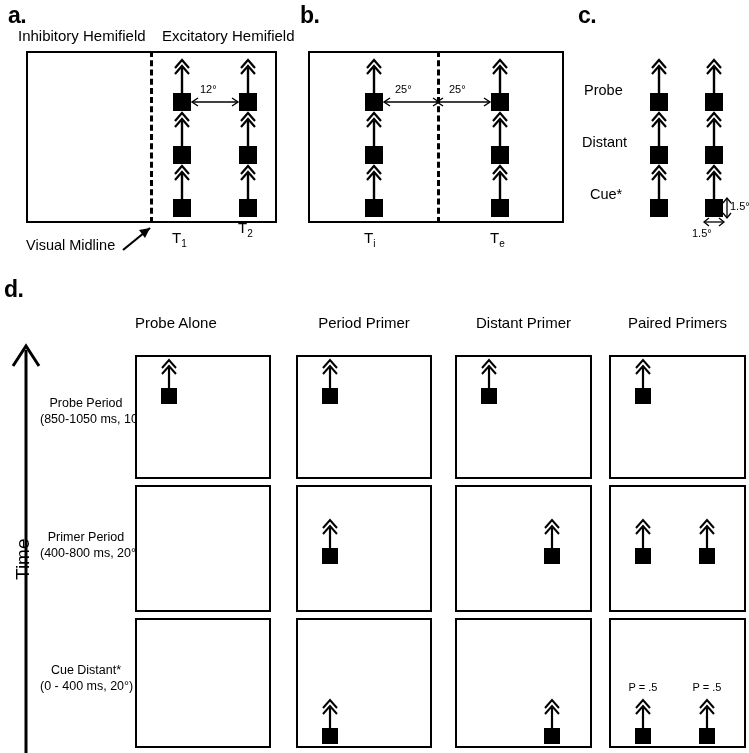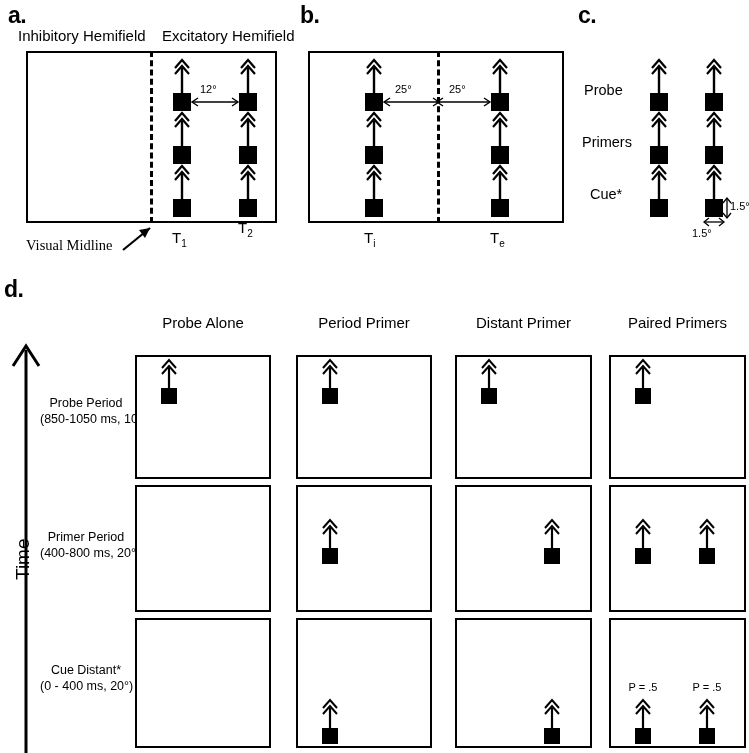--- a/index.html
+++ b/index.html
@@ -90,21 +90,21 @@
       <g stroke-width="2.2">
         <line x1="123" y1="250" x2="150" y2="228"></line>
         <polygon points="150,228 139,230 145,238" fill="#000" stroke="none"></polygon>
       </g>
     </g>
   </svg>
 </div>
 
 <div class="abs deg-lbl" style="left:200px;top:84px;">12°</div>
 
-<div class="abs caption" style="left:26px;top:238px;font-family:Liberation Serif, serif;">Visual Midline</div>
+<div class="abs caption" style="left:26px;top:238px;">Visual Midline</div>
 
 <div class="abs tick-lbl" style="left:172px;top:230px;">
   <span>T</span><span class="sub">1</span>
 </div>
 <div class="abs tick-lbl" style="left:238px;top:220px;">
   <span>T</span><span class="sub">2</span>
 </div>
 
 <div class="abs panel-letter" style="left:300px;top:4px;">b.</div>
 
@@ -171,21 +171,21 @@
 <div class="abs tick-lbl" style="left:364px;top:230px;">
   <span>T</span><span class="sub">i</span>
 </div>
 <div class="abs tick-lbl" style="left:490px;top:230px;">
   <span>T</span><span class="sub">e</span>
 </div>
 
 <div class="abs panel-letter" style="left:578px;top:4px;">c.</div>
 
 <div class="abs caption" style="left:584px;top:83px;">Probe</div>
-<div class="abs caption" style="left:582px;top:135px;">Primers</div>
+<div class="abs caption" style="left:582px;top:135px;">Distant</div>
 <div class="abs caption" style="left:590px;top:187px;">Cue*</div>
 
 <div class="abs" style="left:0;top:0;">
   <svg width="749" height="260">
     <g stroke="#000" fill="#000">
 
       <g transform="translate(659,60)">
         <rect x="-9" y="33" width="18" height="18" fill="#000" stroke="none"></rect>
         <line x1="0" y1="33" x2="0" y2="8" stroke-width="2.4"></line>
         <polyline points="-7,14 0,6 7,14" fill="none" stroke-width="2.2"></polyline>
@@ -246,21 +246,21 @@
 <div class="abs" style="left:0;top:330px;">
   <svg width="60" height="423">
     <g stroke="#000" fill="#000">
       <line x1="26" y1="423" x2="26" y2="20" stroke-width="3"></line>
       <polyline points="13,36 26,16 39,36" fill="none" stroke-width="3"></polyline>
     </g>
   </svg>
 </div>
 <div class="abs time-word" style="left:12px;top:580px;">Time</div>
 
-<div class="abs hdr" style="left:135px;top:315px;width:136px;text-align:center;">Probe Alone</div>
+<div class="abs hdr" style="left:135px;top:315px;width:136px;">Probe Alone</div>
 <div class="abs hdr" style="left:296px;top:315px;width:136px;text-align:center;">Period Primer</div>
 <div class="abs hdr" style="left:455px;top:315px;width:137px;text-align:center;">Distant Primer</div>
 <div class="abs hdr" style="left:609px;top:315px;width:137px;text-align:center;">Paired Primers</div>
 
 <div class="abs small-lbl" style="left:40px;top:396px;width:92px;">
   <div>Probe Period</div>
   <div>(850-1050 ms, 10°)</div>
 </div>
 <div class="abs small-lbl" style="left:40px;top:530px;width:92px;">
   <div>Primer Period</div>

